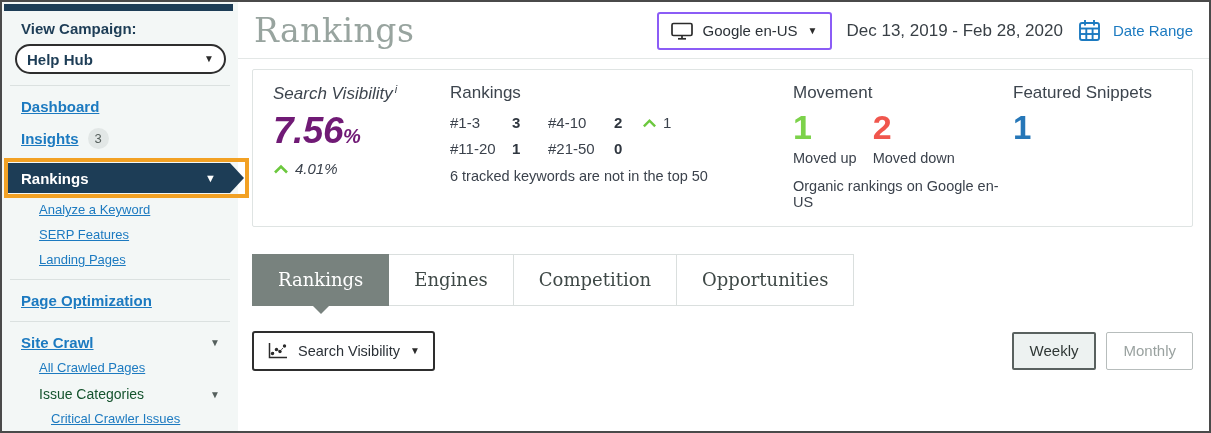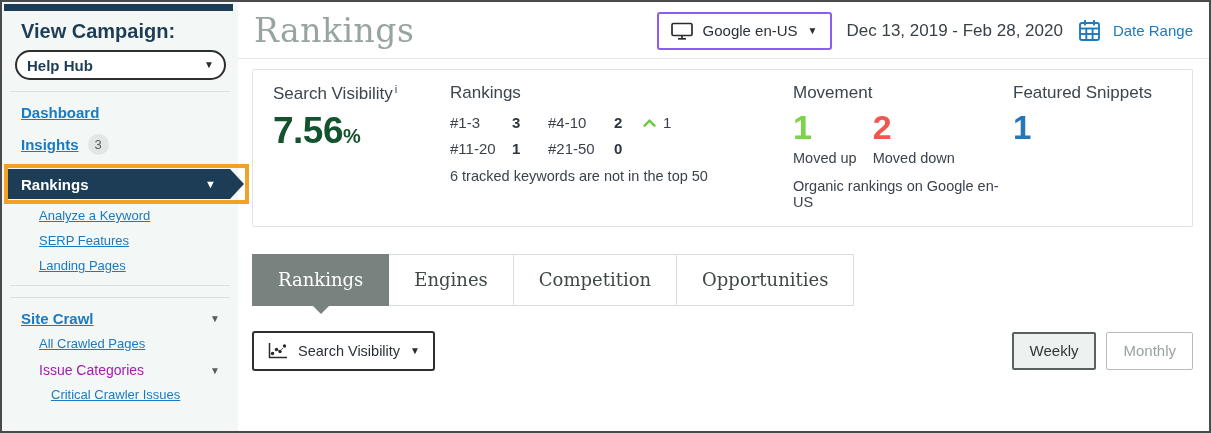--- a/index.html
+++ b/index.html
@@ -9,41 +9,41 @@
     position:relative; width:1211px; height:433px;
     border:2px solid #4a4a4a; background:#fff; overflow:hidden;
   }
 
   
   .sidebar {
     position:absolute; left:0; top:0; bottom:0; width:236px;
     background:#f3f7f6; z-index:2; overflow:visible;
   }
   .side-topstrip { height:7px; background:#1d3d56; margin:2px 5px 0 2px; }
-  .vc-label { font-size:20px; font-weight:bold; color:#1d3d56; padding:9px 0 0 19px; }
+  .vc-label { font-size:15px; font-weight:bold; color:#1d3d56; padding:9px 0 0 19px; }
   .campaign-dd {
     margin:7px 12px 0 13px; height:30px; background:#fff;
     border:2px solid #2e2e2e; border-radius:15px;
     display:flex; align-items:center; padding:0 10px; cursor:pointer;
   }
   .campaign-dd-value { font-size:15px; font-weight:bold; color:#1d3d56; flex:1; }
   .caret { font-size:10px; color:#2b2b2b; line-height:1; }
   .side-divider { border-top:1px solid #dbe1e0; margin:11px 8px 0 8px; }
   .side-link { display:inline-block; color:#1c7ac0; text-decoration:underline; cursor:pointer; }
   .lvl1 { font-size:15px; font-weight:bold; margin:12px 0 0 19px; }
   .lvl2 { font-size:13px; font-weight:normal; margin:9px 0 0 37px; }
   .lvl3 { font-size:13px; font-weight:normal; margin:9px 0 0 49px; }
   .side-row { display:flex; align-items:center; }
   .badge {
     margin:12px 0 0 9px; min-width:21px; height:21px; border-radius:50%;
     background:#e2e7e6; color:#57605d; font-size:13px; line-height:21px;
     text-align:center; padding:0 4px;
   }
   .crawl-row { display:flex; align-items:center; justify-content:space-between; padding-right:18px; }
-  .plain-item { font-size:14px; color:#a21caf; margin:10px 0 0 37px; }
+  .plain-item { font-size:14px; color:#14532d; margin:10px 0 0 37px; }
   .side-caret { margin-top:12px; font-size:10px; color:#55605d; }
 
   .rankings-wrap { position:relative; height:30px; margin-top:14px; }
   .rankings-bar {
     position:absolute; left:6px; top:0; height:30px; width:222px;
     background:#1d3d56; color:#fff; display:flex; align-items:center;
     padding:0 14px 0 13px; cursor:pointer;
   }
   .rankings-bar::after {
     content:""; position:absolute; right:-14px; top:0;
@@ -79,22 +79,22 @@
   .export-label { font-size:15px; color:#1c7ac0; }
 
   .summary-line { padding:15px 16px 0 17px; font-size:15px; color:#3b424c; }
   .summary-line b { font-weight:bold; }
 
   .stats-panel {
     margin:10px 16px 0 14px; border:1px solid #dfe4e3; border-radius:2px;
     display:flex; padding:13px 20px 16px 20px; background:#fff;
   }
   .sec-title { font-size:17px; color:#3d454e; }
-  .sec-sv { width:177px; }
-  .sv-value-row { margin-top:6px; color:#14532d; }
+  .sec-sv { width:177px;font-style:italic; }
+  .sv-value-row { margin-top:6px; color:#701a75; }
   .sv-value { font-size:37px; font-weight:bold; letter-spacing:-0.5px; }
   .sv-unit { font-size:20px; font-weight:bold; }
   .sv-change { display:flex; align-items:center; gap:6px; margin-top:8px; font-size:15px; color:#3b424c; }
   .sup-i { font-size:11px; color:#3d454e; vertical-align:super; margin-left:2px; }
 
   .sec-rank { width:343px; }
   .rank-grid { display:grid; grid-template-columns:62px 36px 66px 28px auto; row-gap:9px; margin-top:11px; font-size:15px; align-items:center; }
   .rank-label { color:#3b424c; }
   .rank-val { font-weight:bold; color:#2f363f; }
   .rank-change { display:flex; align-items:center; gap:6px; }
@@ -177,20 +177,21 @@
       </div>
       <div class="orange-box"></div>
     </div>
 
     <div><a class="side-link lvl2">Analyze a Keyword</a></div>
     <div><a class="side-link lvl2">SERP Features</a></div>
     <div><a class="side-link lvl2">Landing Pages</a></div>
 
     <div class="side-divider"></div>
 
+    <div><a class="side-link lvl1">Page Optimization</a></div>
 
     <div class="side-divider"></div>
 
     <div class="crawl-row">
       <a class="side-link lvl1">Site Crawl</a>
       <span class="caret side-caret">▼</span>
     </div>
 
     <div><a class="side-link lvl2">All Crawled Pages</a></div>
 
@@ -245,20 +246,28 @@
 
 
     <div class="stats-panel">
 
       <div class="sec-sv">
         <div>
           <span class="sec-title">Search Visibility</span><sup class="sup-i">i</sup>
         </div>
         <div class="sv-value-row">
           <span class="sv-value">7.56</span><span class="sv-unit">%</span>
+        </div>
+        <div class="sv-change">
+          <span>
+            <svg width="16" height="10" viewBox="0 0 16 10" fill="none" stroke="#6cc83e" stroke-width="2.6">
+                <path d="M2 8.5 L8 2.5 L14 8.5"></path>
+              </svg>
+          </span>
+          <span>4.01%</span>
         </div>
       </div>
 
       <div class="sec-rank">
         <div class="sec-title">Rankings</div>
         <div class="rank-grid">
           <span class="rank-label">#1-3</span>
           <span class="rank-val">3</span>
           <span class="rank-label">#4-10</span>
           <span class="rank-val">2</span>

